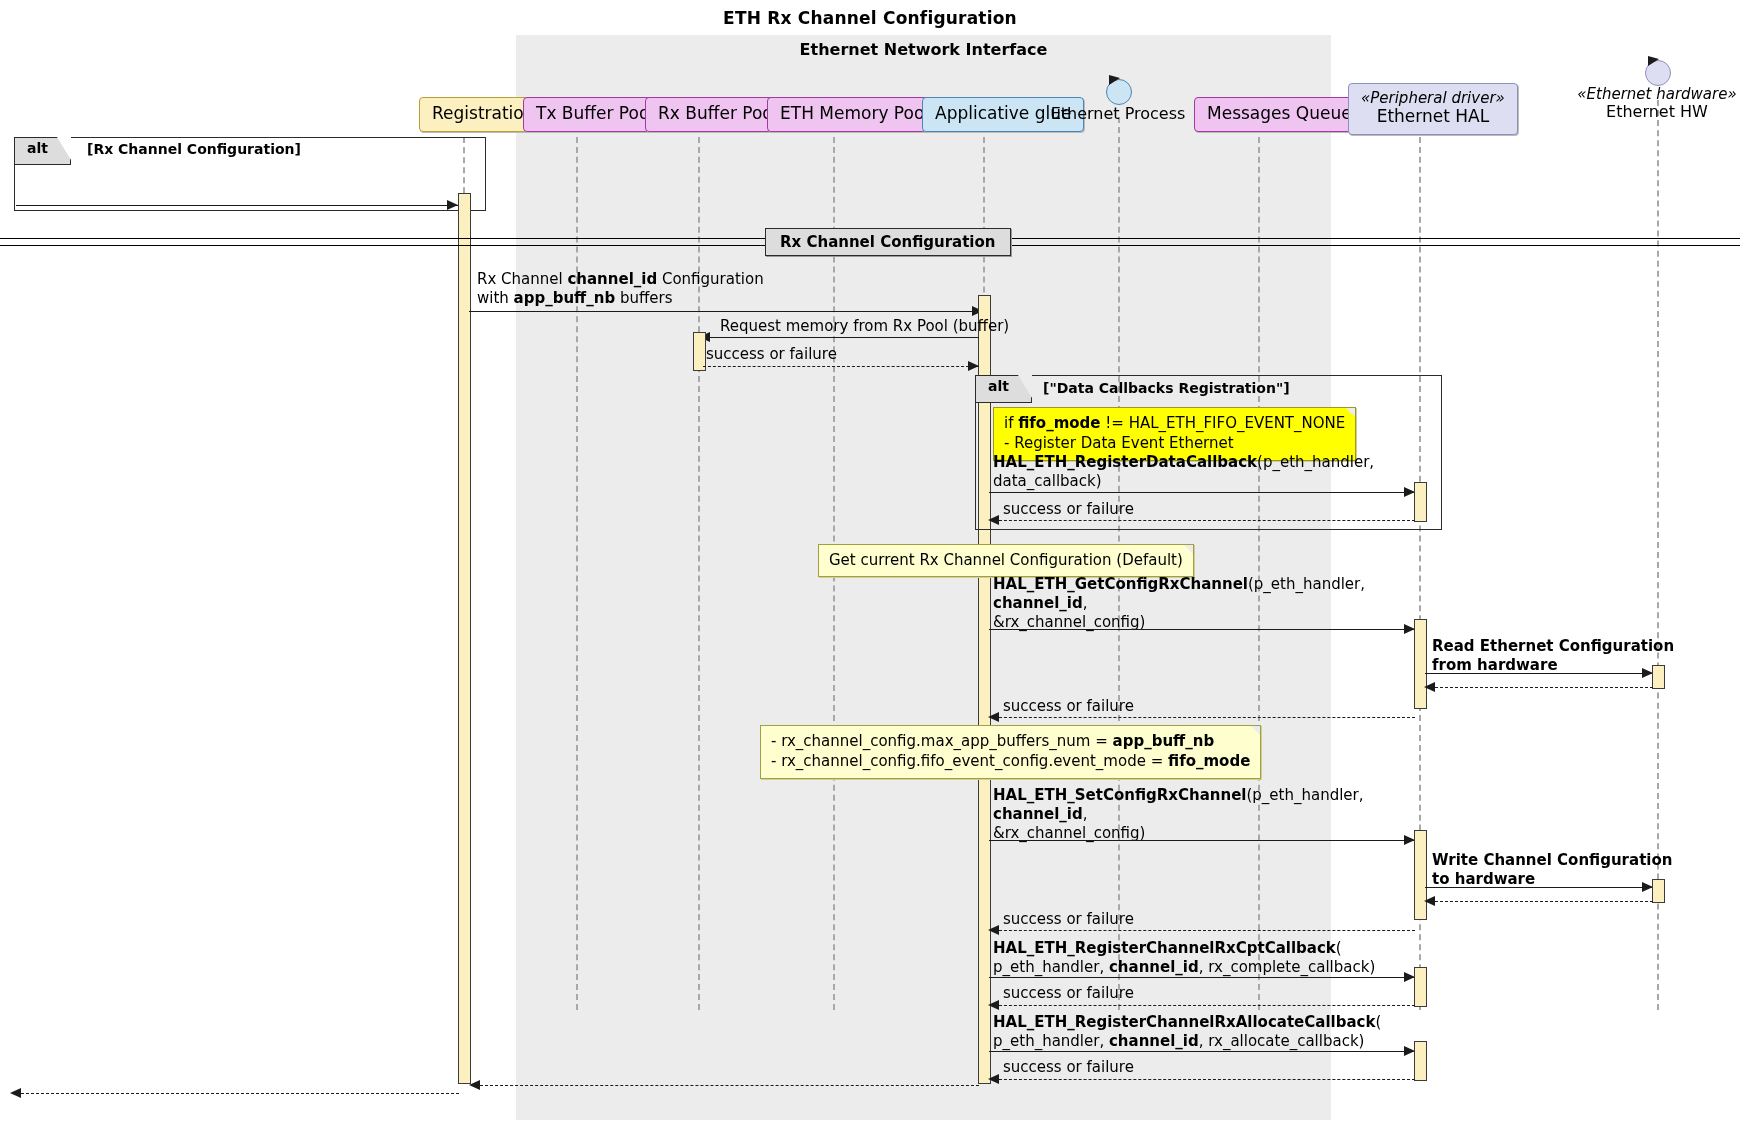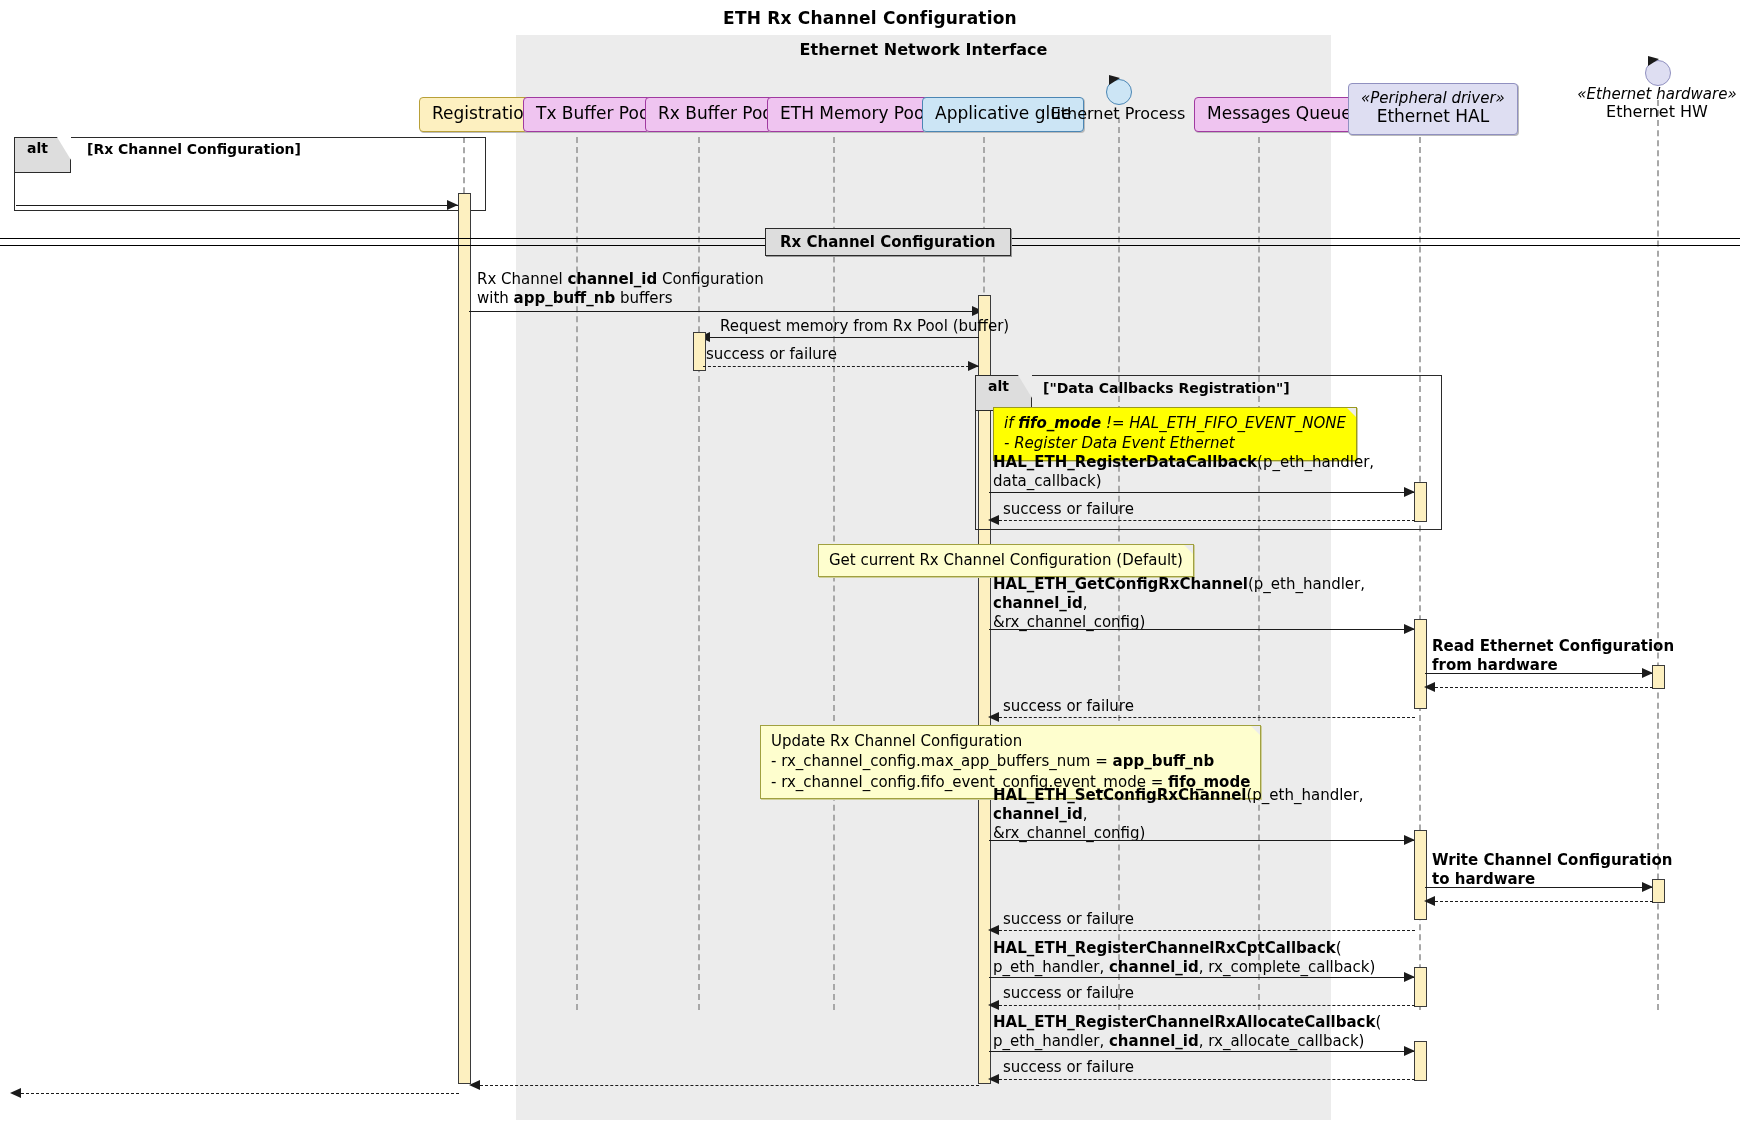--- a/index.html
+++ b/index.html
@@ -29,21 +29,21 @@
   
   .control-circle{width:24px;height:24px;border-radius:50%;
       background:#CCE5F5;border:1.4px solid #4B86B4;}
   .control-circle.hw{background:#DEDEF2;border-color:#9090C0;}
   .ctl-label{text-align:center;font-size:16px;white-space:nowrap;line-height:1.15;}
   .ctl-label .stereo{font-style:italic;font-size:15px;}
   
   .activation{background:#FDF0C0;border:1.2px solid #3b3b3b;width:11px;}
   
   .frag{border:1.6px solid #2b2b2b;background:transparent;}
-  .frag-tab{position:absolute;left:0;top:0;height:35px;
+  .frag-tab{position:absolute;left:0;top:0;height:27px;
       border-right:1.6px solid #2b2b2b;border-bottom:1.6px solid #2b2b2b;
       background:#DDDDDD;padding:2px 22px 2px 12px;font-weight:bold;
       font-size:14px;box-sizing:border-box;}
   .frag-tab:after{content:"";position:absolute;right:-1px;top:-1px;
       border-top:23px solid #ECECEC;border-left:14px solid transparent;}
   .frag-tab.onwhite:after{border-top-color:#FFFFFF;}
   .frag-cond{position:absolute;font-weight:bold;font-size:14px;white-space:nowrap;}
   
   .divider-line{left:0;width:1740px;height:6px;
       border-top:1.6px solid #000;border-bottom:1.6px solid #000;}
@@ -168,21 +168,21 @@
 
 <div class="abs msg" style="left:706px;top:345px;">success or failure</div>
 <div class="abs arrow-line dashed" style="left:703px;top:366px;width:276px;"></div>
 <div class="abs arrowhead right" style="left:968px;top:361px;"></div>
 
 <div class="abs frag" style="left:975px;top:375px;width:465px;height:153px;">
   <div class="frag-tab">alt</div>
 </div>
 <div class="abs frag-cond" style="left:1043px;top:380px;">["Data Callbacks Registration"]</div>
 
-<div class="abs note hl" style="left:993px;top:407px;font-style:italic;">
+<div class="abs note hl" style="left:993px;top:407px;">
   <div>if <b>fifo_mode</b> != HAL_ETH_FIFO_EVENT_NONE</div>
   <div>- Register Data Event Ethernet</div>
 </div>
 
 <div class="abs msg" style="left:993px;top:453px;">
   <div><b>HAL_ETH_RegisterDataCallback</b>(p_eth_handler,</div>
   <div> data_callback)</div>
 </div>
 <div class="abs arrow-line" style="left:989px;top:492px;width:426px;"></div>
 <div class="abs arrowhead right" style="left:1404px;top:487px;"></div>
@@ -213,21 +213,20 @@
 <div class="abs arrowhead right" style="left:1642px;top:668px;"></div>
 <div class="abs activation" style="left:1652px;top:665px;height:22px;"></div>
 <div class="abs arrow-line dashed" style="left:1430px;top:687px;width:223px;"></div>
 <div class="abs arrowhead left" style="left:1424px;top:682px;"></div>
 
 <div class="abs msg" style="left:1003px;top:697px;">success or failure</div>
 <div class="abs arrow-line dashed" style="left:994px;top:717px;width:421px;"></div>
 <div class="abs arrowhead left" style="left:988px;top:712px;"></div>
 
 <div class="abs note onwhite" style="left:760px;top:725px;">
-  <div>Update Rx Channel Configuration</div>
   <div>  - rx_channel_config.max_app_buffers_num = <b>app_buff_nb</b></div>
   <div>  - rx_channel_config.fifo_event_config.event_mode = <b>fifo_mode</b></div>
 </div>
 
 <div class="abs msg" style="left:993px;top:786px;">
   <div><b>HAL_ETH_SetConfigRxChannel</b>(p_eth_handler,</div>
   <div> <b>channel_id</b>,</div>
   <div> &amp;rx_channel_config)</div>
 </div>
 <div class="abs arrow-line" style="left:989px;top:840px;width:426px;"></div>

